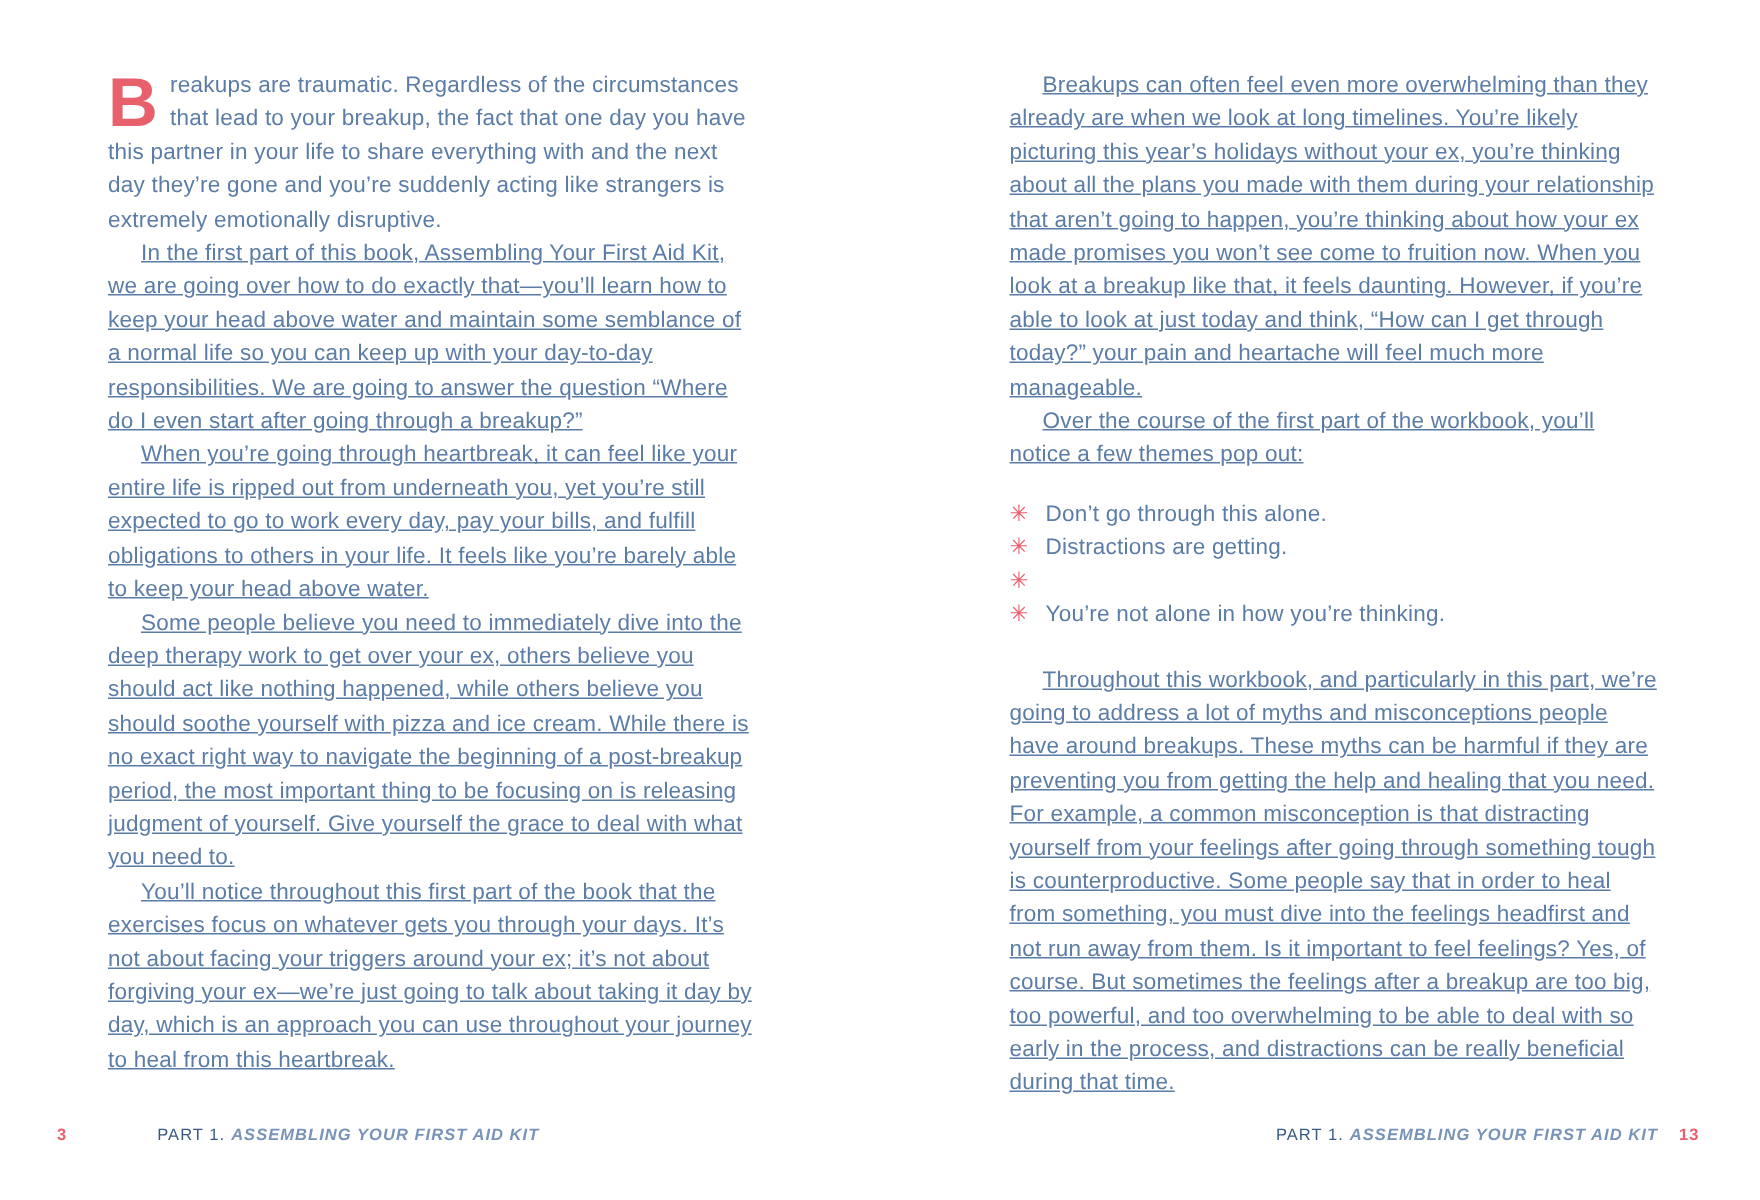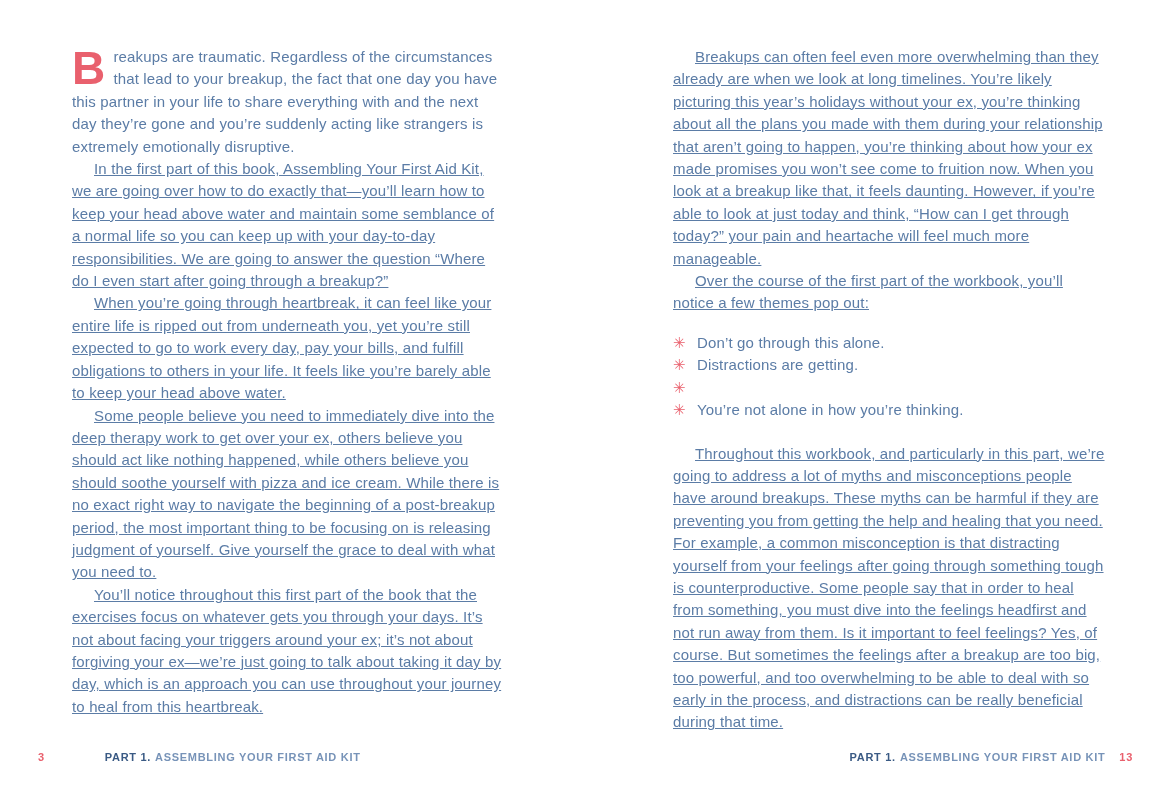--- a/index.html
+++ b/index.html
@@ -80,27 +80,28 @@
 
   .page-number {
     color: #e9606d;
     font-weight: bold;
   }
   .page-left  .page-number { margin-right: 14px; }
   .page-right .page-number { margin-left: 14px; }
 
   .part-label {
     color: #3a5a84;
-    font-weight: bold;
+    font-weight: normal;
     margin-right: 4px;
     padding-left: 46px;
   }
   .part-title {
     color: #7793b8;
     font-weight: bold;
+    font-style: italic;
   }
 </style>
 </head>
 <body>
 
 <div class="spread">
 
   <section class="page page-left">
     <div class="body-text">
       <p>

